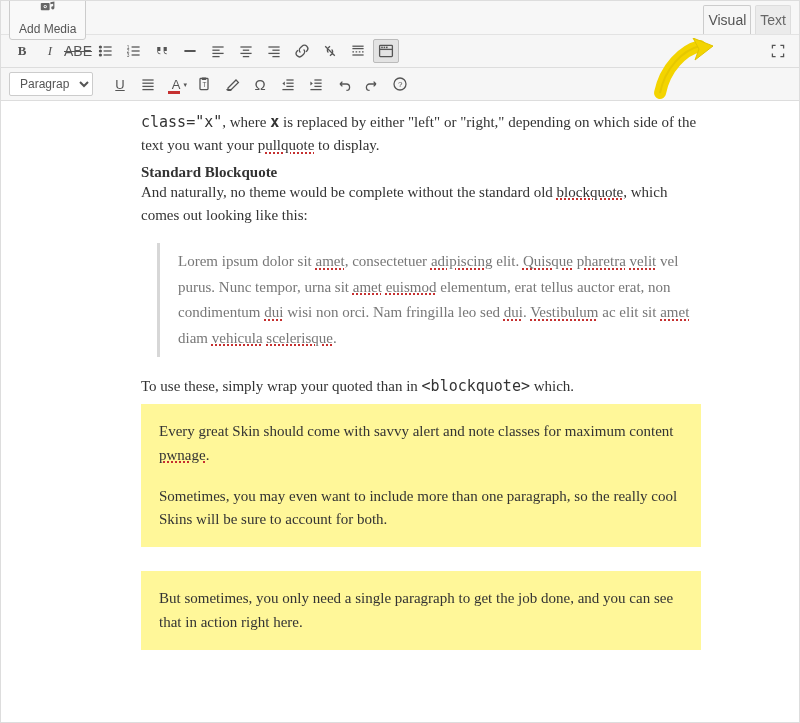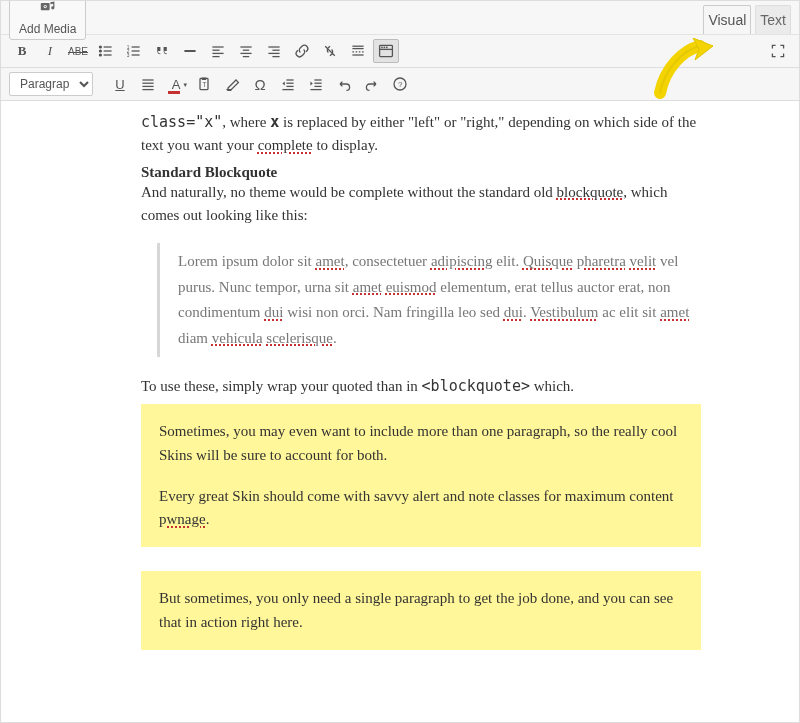--- a/index.html
+++ b/index.html
@@ -86,21 +86,21 @@
     height: 24px;
     font-size: 12px;
     color: #555;
     background: #fff;
     border: 1px solid #ccc;
     border-radius: 2px;
     padding: 2px 6px;
   }
   .icon-b { font-weight: 700; font-family: Georgia, serif; }
   .icon-i { font-style: italic; font-family: Georgia, serif; }
-  .abe { font-size: 10px; text-decoration: line-through; color:#555;text-align:right; }
+  .abe { font-size: 14px; text-decoration: line-through; color:#555;text-align:right; }
   svg.icon { width: 16px; height: 16px; stroke:#555; stroke-width:1.6; fill:none; }
   svg.iconf { width: 16px; height: 16px; fill:#555; stroke:none; }
 
   
   .editor {
     padding: 10px 20px 20px 20px;
     font-family: Georgia, "Times New Roman", serif;
     font-size: 15px;
     color: #333;
     background: #fff;
@@ -349,40 +349,40 @@
   <defs></defs>
   <path d="M15 55 C 20 30, 38 12, 55 8" stroke="#f3d400" stroke-width="12" fill="none" stroke-linecap="round"></path>
   <path d="M15 55 C 20 30, 38 12, 55 8" stroke="#e6c800" stroke-width="2" fill="none"></path>
   <polygon points="48,0 68,8 50,22 54,11" fill="#f3d400" stroke="#e0c400" stroke-width="1"></polygon>
 </svg>
 
 <div class="editor">
   <div class="content-col">
 
     <p class="lead">
-      <span class="codeish">class="x"</span><span>, where </span><b class="codeish">x</b><span> is replaced by either "left" or "right," depending on which side of the text you want your </span><span class="squig">complete</span><span> to display.</span>
+      <span class="codeish">class="x"</span><span>, where </span><b class="codeish">x</b><span> is replaced by either "left" or "right," depending on which side of the text you want your </span><span class="squig">pullquote</span><span> to display.</span>
     </p>
 
     <h4>Standard Blockquote</h4>
     <p>
       <span>And naturally, no theme would be complete without the standard old </span><span class="squig">blockquote</span><span>, which comes out looking like this:</span>
     </p>
 
     <div class="blockq">
       <span>Lorem ipsum dolor sit </span><span class="squig">amet</span><span>, consectetuer </span><span class="squig">adipiscing</span><span> elit. </span><span class="squig">Quisque</span><span> </span><span class="squig">pharetra</span><span> </span><span class="squig">velit</span><span> vel purus. Nunc tempor, urna sit </span><span class="squig">amet</span><span> </span><span class="squig">euismod</span><span> elementum, erat tellus auctor erat, non condimentum </span><span class="squig">dui</span><span> wisi non orci. Nam fringilla leo sed </span><span class="squig">dui</span><span>. </span><span class="squig">Vestibulum</span><span> ac elit sit </span><span class="squig">amet</span><span> diam </span><span class="squig">vehicula</span><span> </span><span class="squig">scelerisque</span><span>.</span>
     </div>
 
     <p>
       <span>To use these, simply wrap your quoted than in </span><span class="codeish">&lt;blockquote&gt;</span><span> which.</span>
     </p>
 
 
     <div class="alertbox">
+      <p><span>Every great Skin should come with savvy alert and note classes for maximum content </span><span class="squig">pwnage</span><span>.</span></p>
       <p>Sometimes, you may even want to include more than one paragraph, so the really cool Skins will be sure to account for both.</p>
-      <p><span>Every great Skin should come with savvy alert and note classes for maximum content </span><span class="squig">pwnage</span><span>.</span></p>
     </div>
 
     <div class="alertbox">
       <p>But sometimes, you only need a single paragraph to get the job done, and you can see that in action right here.</p>
     </div>
 
   </div>
 </div>
 
 </body></html>

